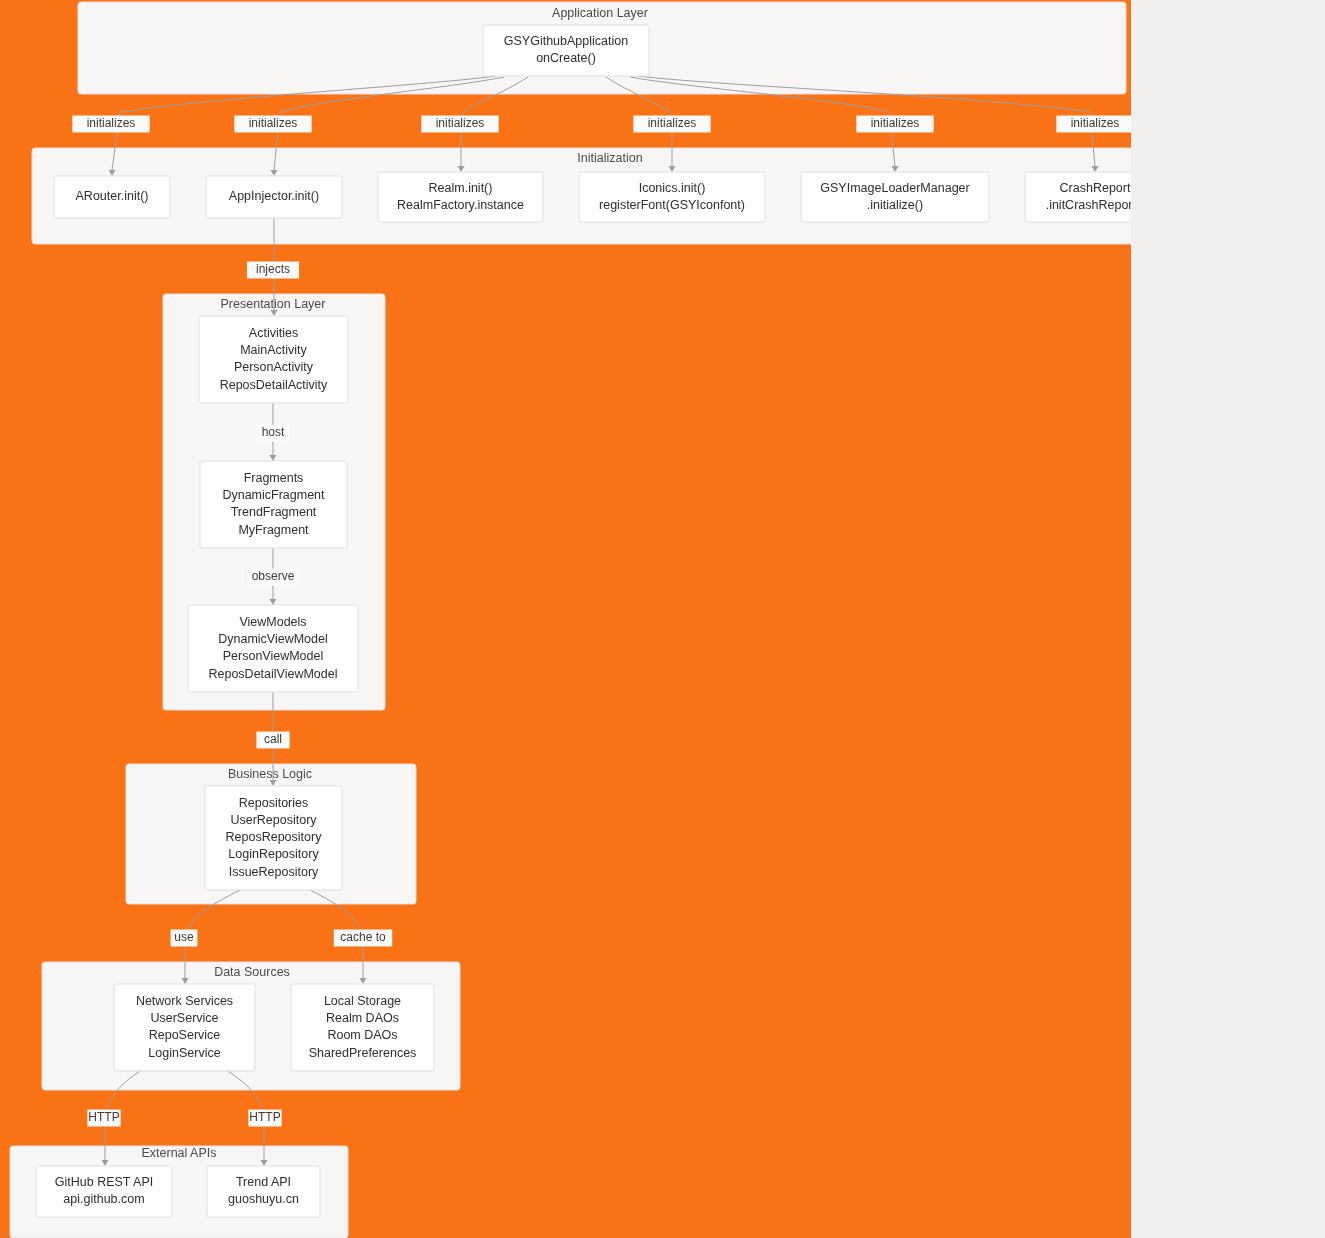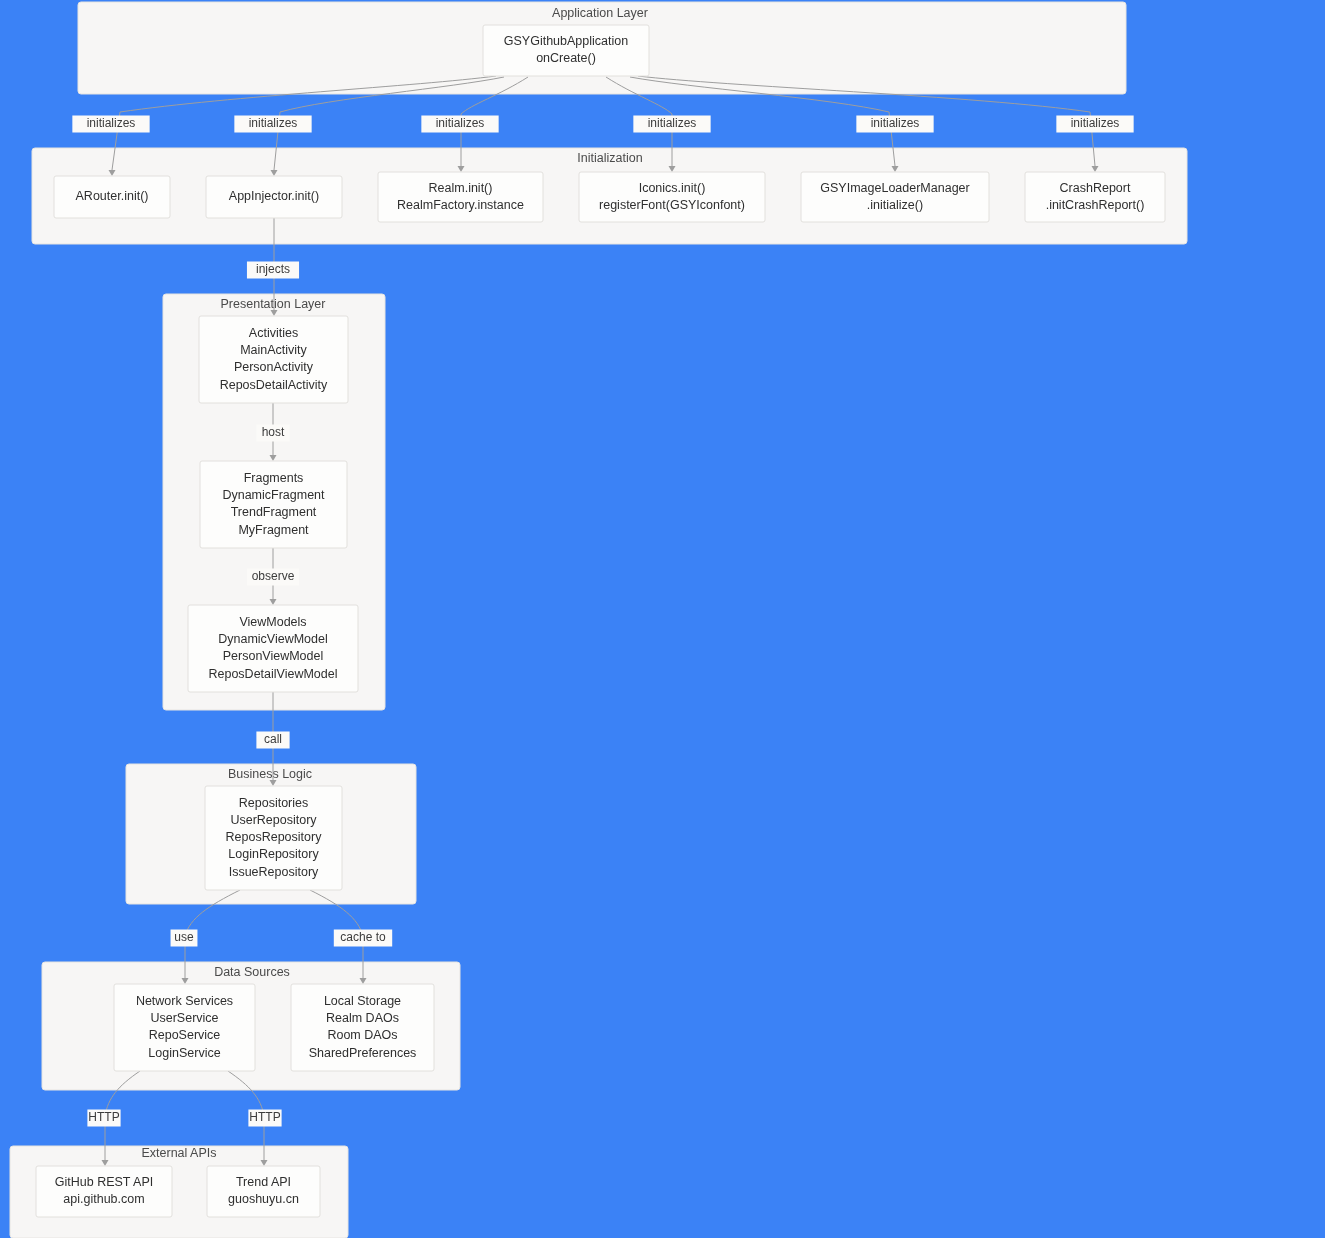--- a/index.html
+++ b/index.html
@@ -5,23 +5,23 @@
   html, body {
     margin: 0;
     padding: 0;
     background: #f1f0ee;
   }
   body {
     font-family: "Liberation Sans", sans-serif;
   }
   #diagram-root {
     position: relative;
-    width: 1325px;
+    width: 1131px;
     height: 1238px;
-    background: #3b82f6;
+    background: #f97316;
     overflow: hidden;
   }
   svg.layer {
     position: absolute;
     top: 0;
     left: 0;
     width: 1325px;
     height: 1238px;
   }
   .cluster-rect {

